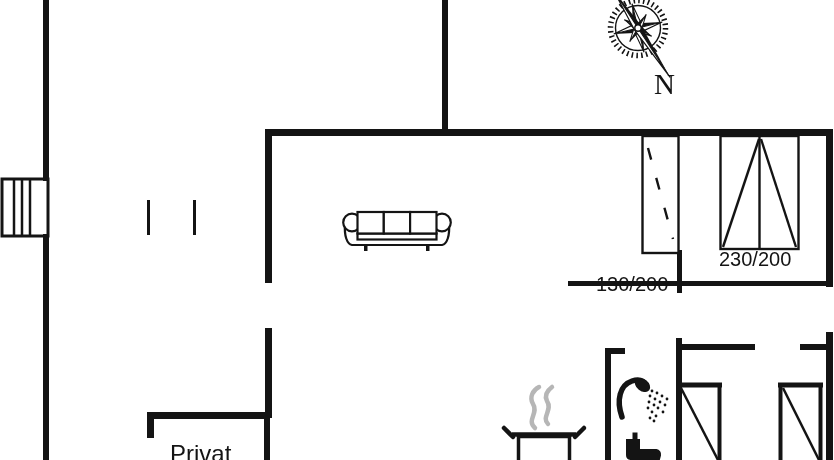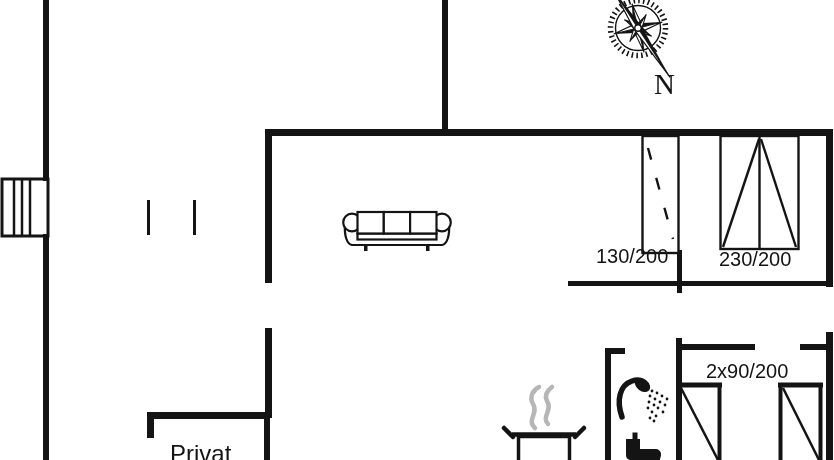--- a/index.html
+++ b/index.html
@@ -82,33 +82,32 @@
       <rect x="85" y="36" width="3.5" height="6" fill="currentColor" stroke="none"></rect>
     </g>
   </svg>
 
   <svg style="left:640px;top:134px" width="44" height="122" viewBox="0 0 44 122">
     <g stroke="currentColor" fill="none" stroke-width="2.4">
       <rect x="2.5" y="2" width="36" height="117" fill="#fff"></rect>
       <line x1="8" y1="14" x2="33" y2="105" stroke-dasharray="12,19"></line>
     </g>
   </svg>
-  <div class="lbl dim" style="left:596px;top:246px">130/200</div>
+  <div class="lbl dim" style="left:596px;top:274px">130/200</div>
 
   <svg style="left:718px;top:134px" width="82" height="118" viewBox="0 0 82 118">
     <g stroke="currentColor" fill="none" stroke-width="2.4">
       <rect x="2.5" y="2" width="78" height="113" fill="#fff"></rect>
       <line x1="41.5" y1="2" x2="41.5" y2="115"></line>
       <line x1="5" y1="113" x2="41" y2="5"></line>
       <line x1="43" y1="5" x2="78" y2="113"></line>
     </g>
   </svg>
   <div class="lbl dim" style="left:719px;top:249px">230/200</div>
 
-  <div class="lbl dim" style="left:706px;top:361px">2x90/200</div>
   <svg style="left:676px;top:381px" width="150" height="79" viewBox="0 0 150 79">
     <g stroke="currentColor" fill="none">
       <line x1="2" y1="4" x2="46" y2="4" stroke-width="5"></line>
       <line x1="43.5" y1="4" x2="43.5" y2="79" stroke-width="4"></line>
       <line x1="5" y1="7" x2="42" y2="79" stroke-width="2.5"></line>
       <line x1="102" y1="4" x2="147" y2="4" stroke-width="5"></line>
       <line x1="104.5" y1="4" x2="104.5" y2="79" stroke-width="4"></line>
       <line x1="144.5" y1="4" x2="144.5" y2="79" stroke-width="4"></line>
       <line x1="107" y1="7" x2="143" y2="79" stroke-width="2.5"></line>
     </g>

